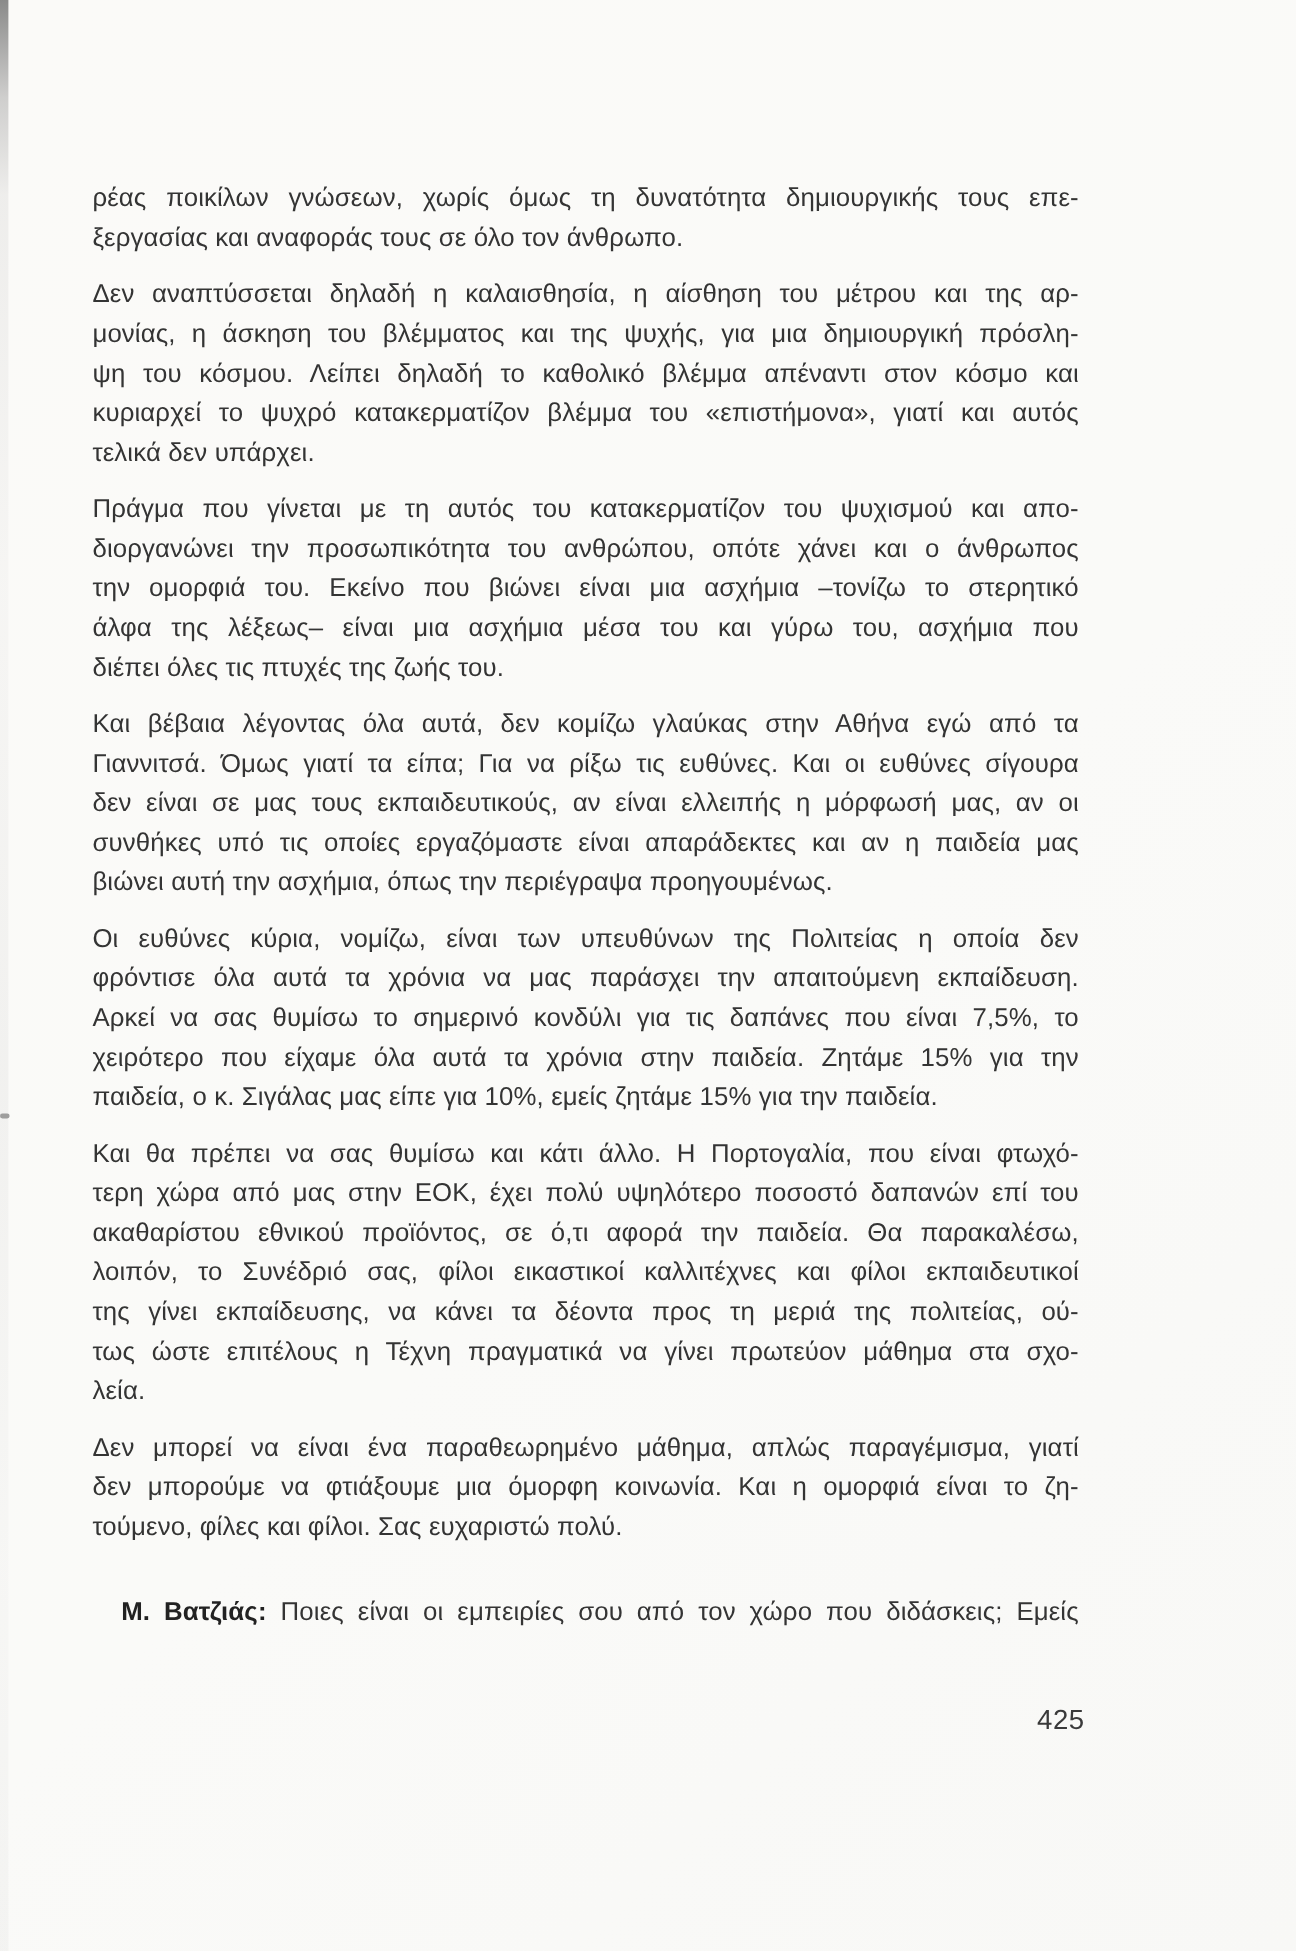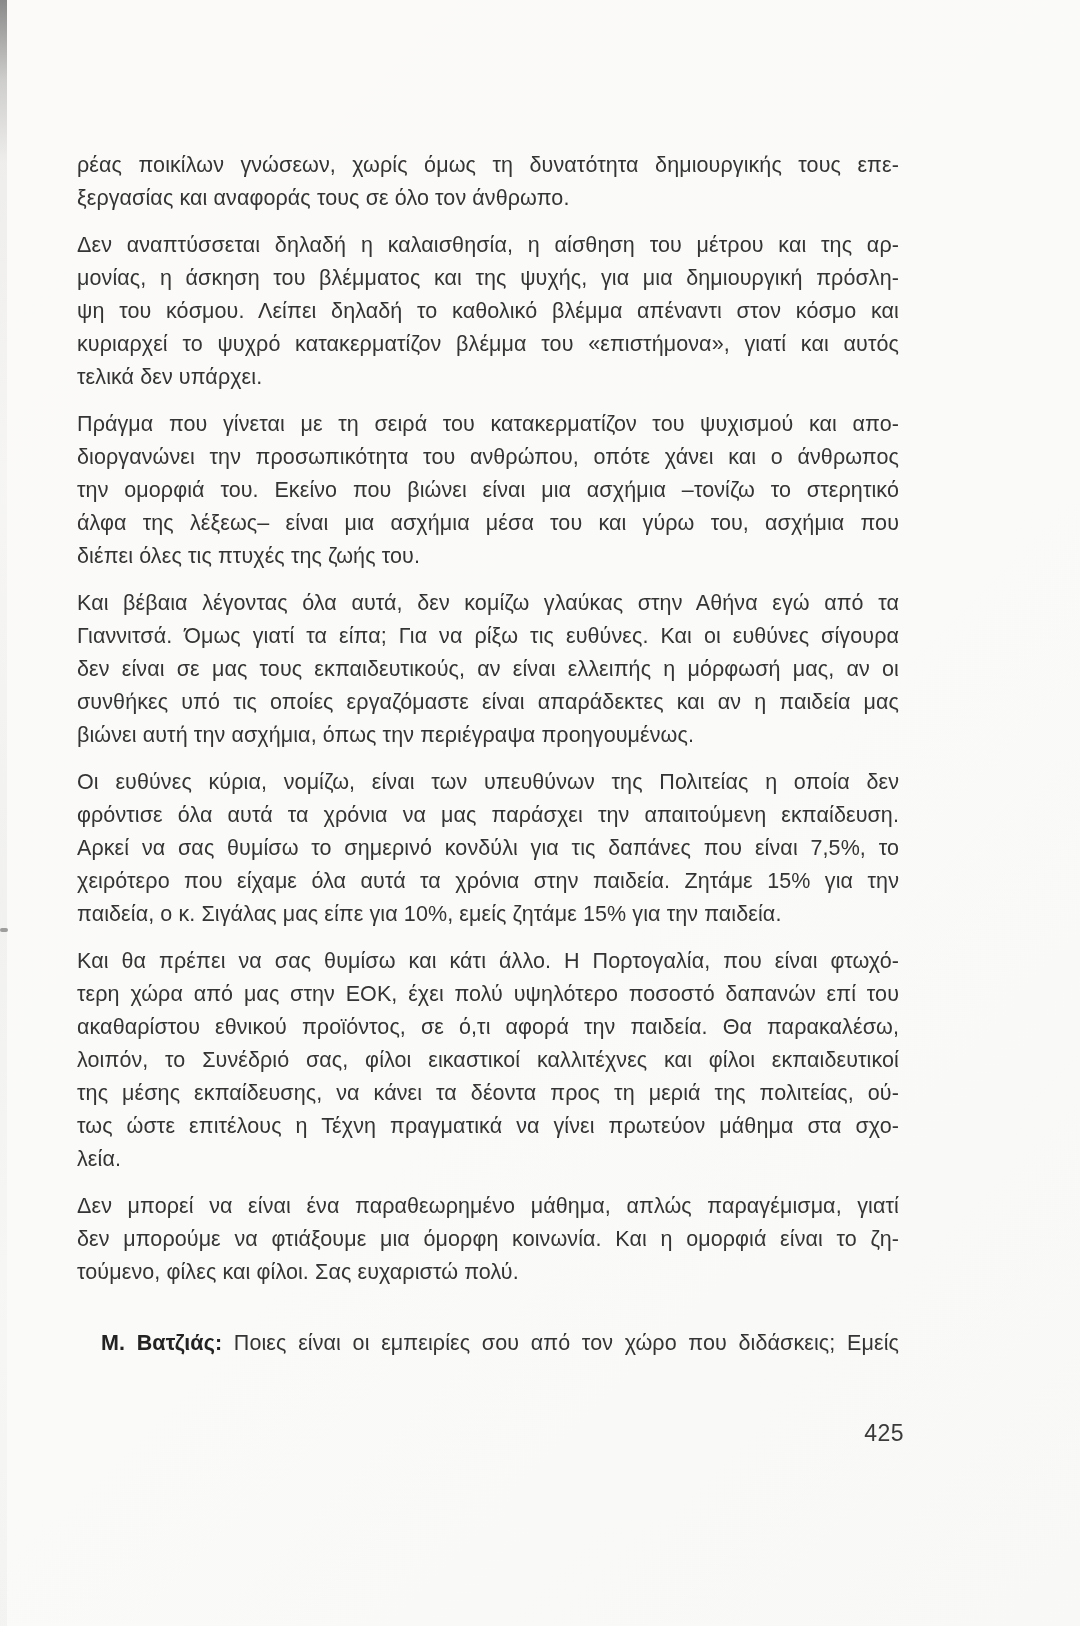--- a/index.html
+++ b/index.html
@@ -92,21 +92,21 @@
         <div class="line last">ξεργασίας και αναφοράς τους σε όλο τον άνθρωπο.</div>
       </div>
       <div class="paragraph">
         <div class="line">Δεν αναπτύσσεται δηλαδή η καλαισθησία, η αίσθηση του μέτρου και της αρ-</div>
         <div class="line">μονίας, η άσκηση του βλέμματος και της ψυχής, για μια δημιουργική πρόσλη-</div>
         <div class="line">ψη του κόσμου. Λείπει δηλαδή το καθολικό βλέμμα απέναντι στον κόσμο και</div>
         <div class="line">κυριαρχεί το ψυχρό κατακερματίζον βλέμμα του «επιστήμονα», γιατί και αυτός</div>
         <div class="line last">τελικά δεν υπάρχει.</div>
       </div>
       <div class="paragraph">
-        <div class="line">Πράγμα που γίνεται με τη σειρά του κατακερματίζον του ψυχισμού και απο-</div>
+        <div class="line">Πράγμα που γίνεται με τη αυτός του κατακερματίζον του ψυχισμού και απο-</div>
         <div class="line">διοργανώνει την προσωπικότητα του ανθρώπου, οπότε χάνει και ο άνθρωπος</div>
         <div class="line">την ομορφιά του. Εκείνο που βιώνει είναι μια ασχήμια –τονίζω το στερητικό</div>
         <div class="line">άλφα της λέξεως– είναι μια ασχήμια μέσα του και γύρω του, ασχήμια που</div>
         <div class="line last">διέπει όλες τις πτυχές της ζωής του.</div>
       </div>
       <div class="paragraph">
         <div class="line">Και βέβαια λέγοντας όλα αυτά, δεν κομίζω γλαύκας στην Αθήνα εγώ από τα</div>
         <div class="line">Γιαννιτσά. Όμως γιατί τα είπα; Για να ρίξω τις ευθύνες. Και οι ευθύνες σίγουρα</div>
         <div class="line">δεν είναι σε μας τους εκπαιδευτικούς, αν είναι ελλειπής η μόρφωσή μας, αν οι</div>
         <div class="line">συνθήκες υπό τις οποίες εργαζόμαστε είναι απαράδεκτες και αν η παιδεία μας</div>
@@ -117,21 +117,21 @@
         <div class="line">φρόντισε όλα αυτά τα χρόνια να μας παράσχει την απαιτούμενη εκπαίδευση.</div>
         <div class="line">Αρκεί να σας θυμίσω το σημερινό κονδύλι για τις δαπάνες που είναι 7,5%, το</div>
         <div class="line">χειρότερο που είχαμε όλα αυτά τα χρόνια στην παιδεία. Ζητάμε 15% για την</div>
         <div class="line last">παιδεία, ο κ. Σιγάλας μας είπε για 10%, εμείς ζητάμε 15% για την παιδεία.</div>
       </div>
       <div class="paragraph">
         <div class="line">Και θα πρέπει να σας θυμίσω και κάτι άλλο. Η Πορτογαλία, που είναι φτωχό-</div>
         <div class="line">τερη χώρα από μας στην ΕΟΚ, έχει πολύ υψηλότερο ποσοστό δαπανών επί του</div>
         <div class="line">ακαθαρίστου εθνικού προϊόντος, σε ό,τι αφορά την παιδεία. Θα παρακαλέσω,</div>
         <div class="line">λοιπόν, το Συνέδριό σας, φίλοι εικαστικοί καλλιτέχνες και φίλοι εκπαιδευτικοί</div>
-        <div class="line">της μέσης εκπαίδευσης, να κάνει τα δέοντα προς τη μεριά της πολιτείας, ού-</div>
+        <div class="line">της γίνει εκπαίδευσης, να κάνει τα δέοντα προς τη μεριά της πολιτείας, ού-</div>
         <div class="line">τως ώστε επιτέλους η Τέχνη πραγματικά να γίνει πρωτεύον μάθημα στα σχο-</div>
         <div class="line last">λεία.</div>
       </div>
       <div class="paragraph">
         <div class="line">Δεν μπορεί να είναι ένα παραθεωρημένο μάθημα, απλώς παραγέμισμα, γιατί</div>
         <div class="line">δεν μπορούμε να φτιάξουμε μια όμορφη κοινωνία. Και η ομορφιά είναι το ζη-</div>
         <div class="line last">τούμενο, φίλες και φίλοι. Σας ευχαριστώ πολύ.</div>
       </div>
       <div class="paragraph speaker-para">
         <div class="line"><strong>Μ. Βατζιάς:</strong> Ποιες είναι οι εμπειρίες σου από τον χώρο που διδάσκεις; Εμείς</div>

